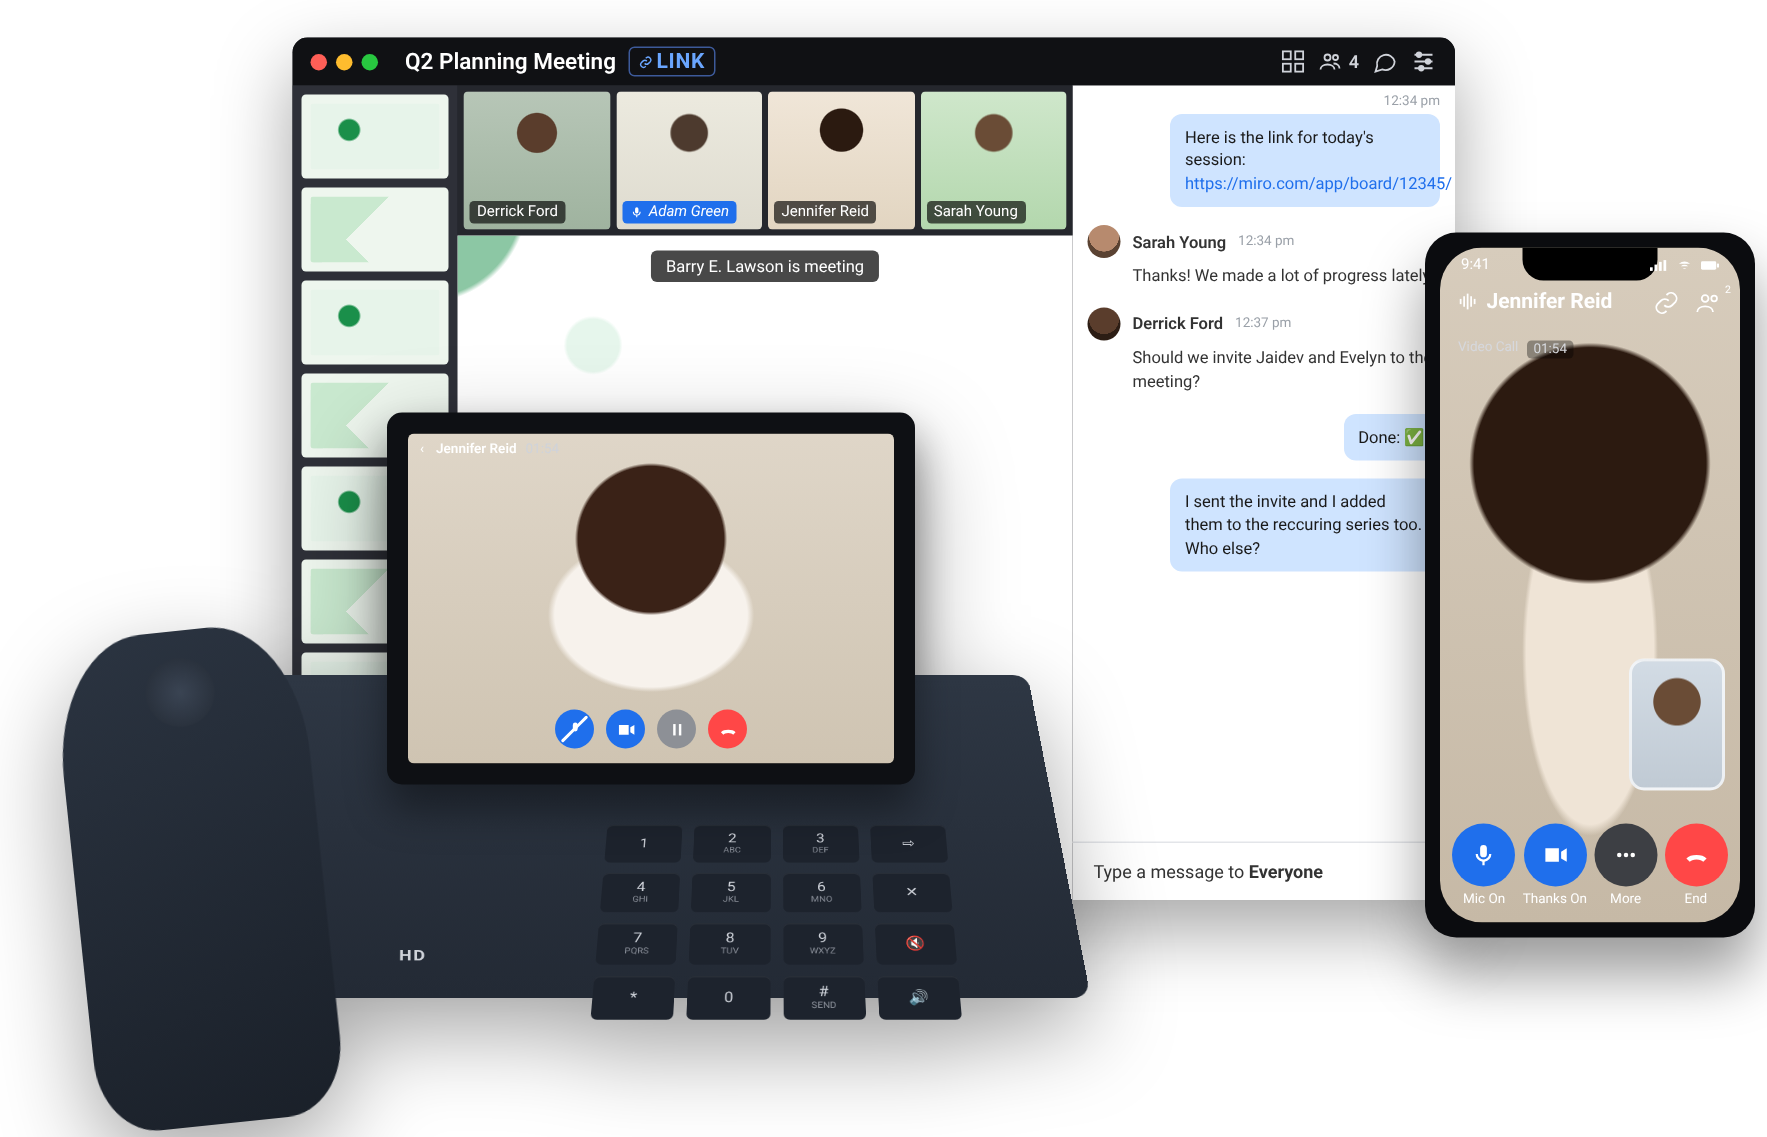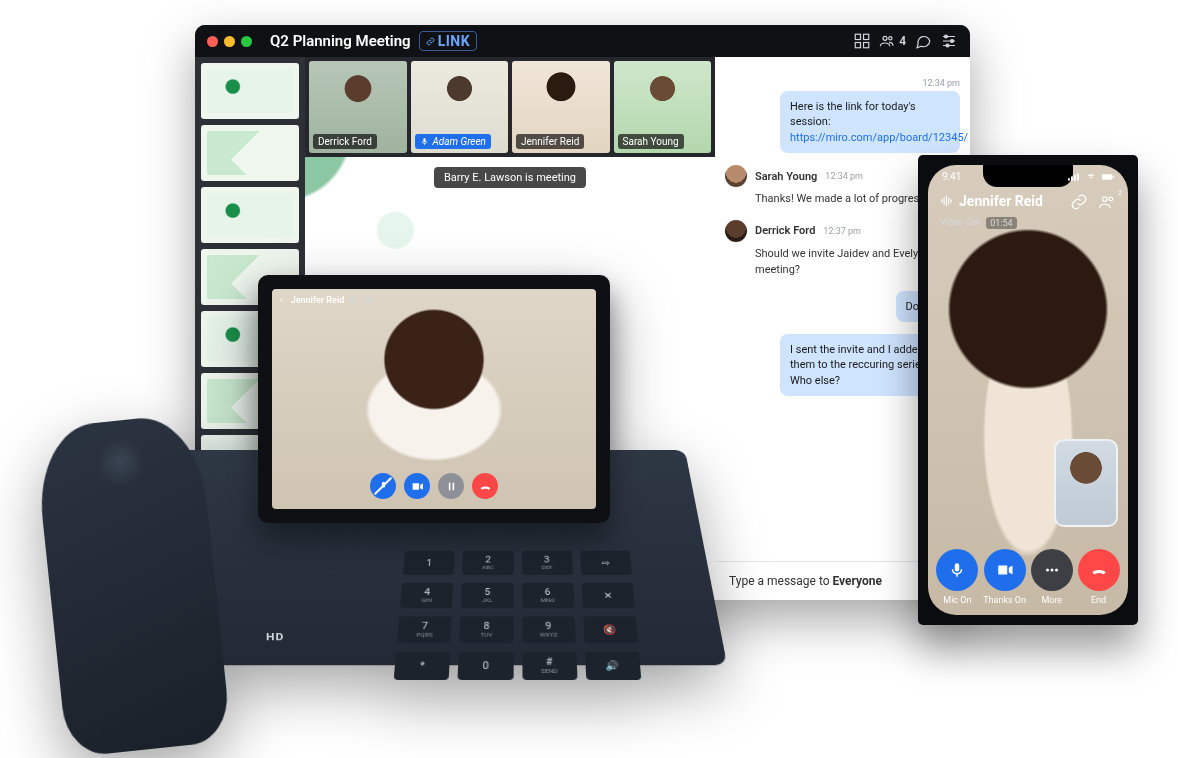--- a/index.html
+++ b/index.html
@@ -118,21 +118,21 @@
   
   .chat-panel{
     width:255px; background:#fff; display:flex; flex-direction:column;
   }
   .chat-header{
     display:flex; align-items:center; justify-content:space-between;
     padding:14px 14px 10px; font-size:12px; font-weight:700; letter-spacing:1px;
     color:#222;
   }
   .chat-close svg{width:16px;height:16px;stroke:#222;stroke-width:2;}
-  .chat-scroll{ flex:1; padding:6px 10px; overflow:hidden; font-size:11.5px; color:#333;margin-top:15px;}
+  .chat-scroll{ flex:1; padding:6px 10px; overflow:hidden; font-size:11.5px; color:#333;}
   .msg-row{ margin-bottom:12px; }
   .msg-row.right{ display:flex; justify-content:flex-end; }
   .bubble{
     background:#cfe4ff; border-radius:8px; padding:8px 10px; max-width:180px;
     font-size:11px; line-height:1.4; color:#1a1a1a;
   }
   .bubble.right{ background:#cfe4ff; }
   .bubble a{ color:#1f6fec; text-decoration:none;}
   .msg-head{
     display:flex; align-items:center; gap:8px; margin-bottom:4px;
@@ -223,22 +223,22 @@
   .ctl.blue{background:#1f6fec;} .ctl.gray{background:#8d9096;} .ctl.red{background:#ff4747;}
   .ctl svg{width:13px;height:13px;fill:#fff;}
   .ctl.mute{ position:relative;}
   .ctl.mute::after{
     content:""; position:absolute; width:2px; height:24px; background:#fff;
     transform:rotate(45deg); border-radius:1px;
   }
 
   
   .mobile{
-    position:absolute; left:918px; top:155px; width:220px; height:470px;
-    background:#0b0c0f; border-radius:5px; padding:10px;
+    position:absolute; left:950px; top:155px; width:220px; height:470px;
+    background:#0b0c0f; border-radius:21px; padding:10px;
     box-shadow: 0 24px 40px rgba(0,0,0,0.4);
     text-align: right;
   }
   .mobile-screen{
     width:100%; height:100%; border-radius:28px; background:#000; position:relative; overflow:hidden;
   }
   .notch{
     position:absolute; top:0; left:50%; transform:translateX(-50%);
     width:90px; height:22px; background:#000; border-radius:0 0 14px 14px;
   }
@@ -253,21 +253,21 @@
     position:absolute; top:6px; left:14px; right:14px; color:#fff; font-size:10px;
     display:flex; justify-content:space-between; align-items:center;
   }
   .m-status .right{display:flex;gap:5px;align-items:center;}
   .m-status svg{width:12px;height:10px;fill:#fff;}
   .m-toprow{
     position:absolute; top:28px; left:12px; right:12px; color:#fff;
     display:flex; justify-content:space-between; align-items:flex-start;
   }
   .m-caller{ font-size:14px; font-weight:700; display:flex; align-items:center; gap:5px;}
-  .m-sub{ font-size:9px; color:#d6d8dd; display:flex; gap:6px; margin-top:8px;}
+  .m-sub{ font-size:9px; color:#d6d8dd; display:flex; gap:6px; margin-top:18px;}
   .m-sub .dur{ background:rgba(0,0,0,0.35); padding:1px 4px; border-radius:3px;}
   .m-topicons{ display:flex; gap:10px; color:#fff;}
   .m-topicons svg{width:18px;height:18px;stroke:#fff;fill:none;stroke-width:1.6;}
   .pip{
     position:absolute; right:10px; bottom:88px; width:64px; height:88px;
     border-radius:10px; overflow:hidden; border:2px solid rgba(255,255,255,0.7);
     background:
       radial-gradient(circle at 50% 32%, #6a4c36 0 24%, transparent 25%),
       linear-gradient(#d2dbe4,#c0cad4);
   }

